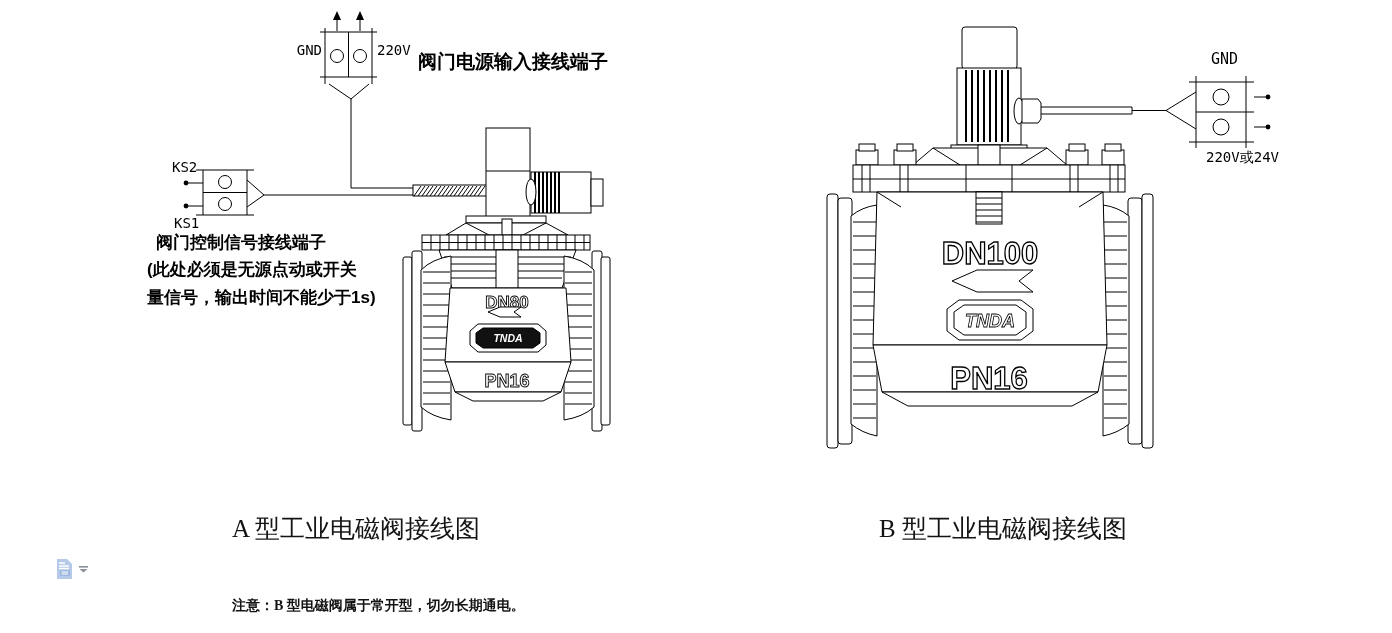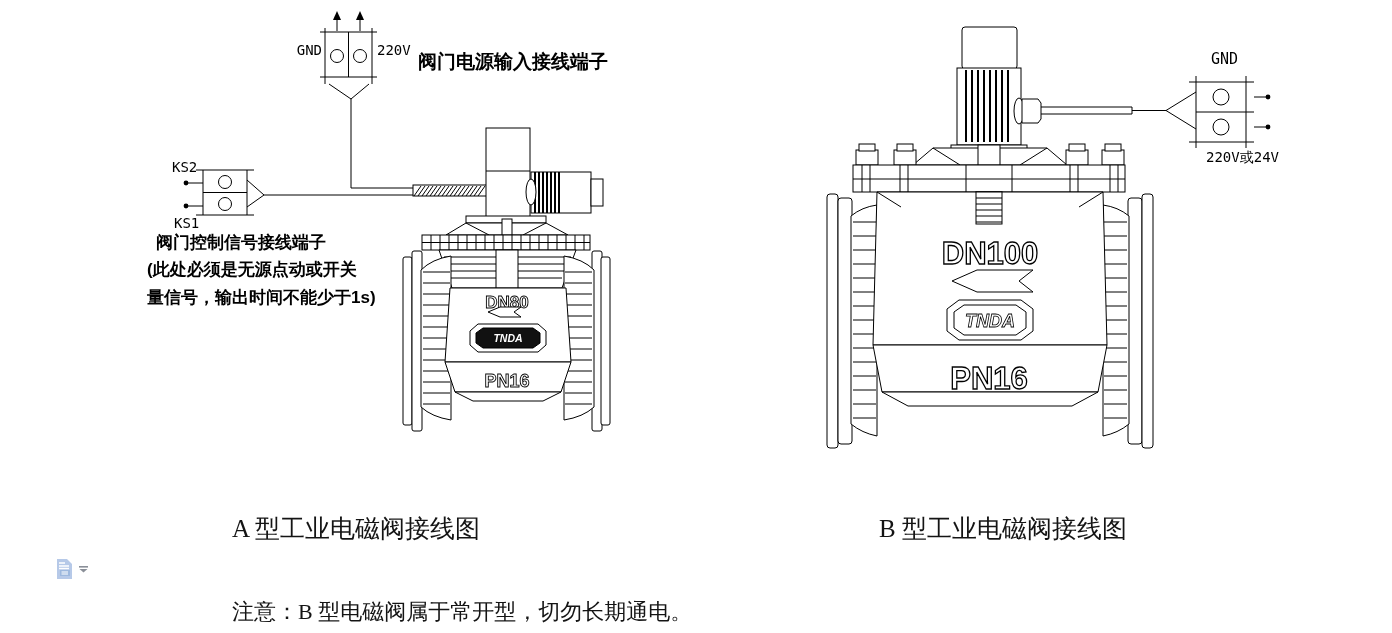--- a/index.html
+++ b/index.html
@@ -10,21 +10,21 @@
   .ln2{fill:none;stroke:#000;stroke-width:2;}
   .fw{fill:#fff;stroke:#000;stroke-width:1;}
   .fb{fill:#000;stroke:none;}
   text.cad{font-family:"DejaVu Sans Mono",monospace;fill:#000;}
   text.cadzh{font-family:"Liberation Sans","DejaVu Sans",sans-serif;font-weight:bold;fill:#000;}
   text.emboss{font-family:"Liberation Sans","DejaVu Sans",sans-serif;font-weight:bold;
               fill:#fff;stroke:#000;}
   text.brand{font-family:"Liberation Sans","DejaVu Sans",sans-serif;font-weight:bold;font-style:italic;}
   .caption{position:absolute;font-family:"Liberation Serif","DejaVu Serif",serif;
            font-size:25px;color:#141414;white-space:nowrap;}
-  .note{font-weight:normal;font-size:22px;}
+  .note{font-weight:bold;font-size:14px;}
   .paste-icon{position:absolute;left:55px;top:556px;}
 </style>
 </head>
 <body>
 
 <div class="canvas">
 
   <svg class="art" width="1392" height="633" viewBox="0 0 1392 633">
 
     <g>

